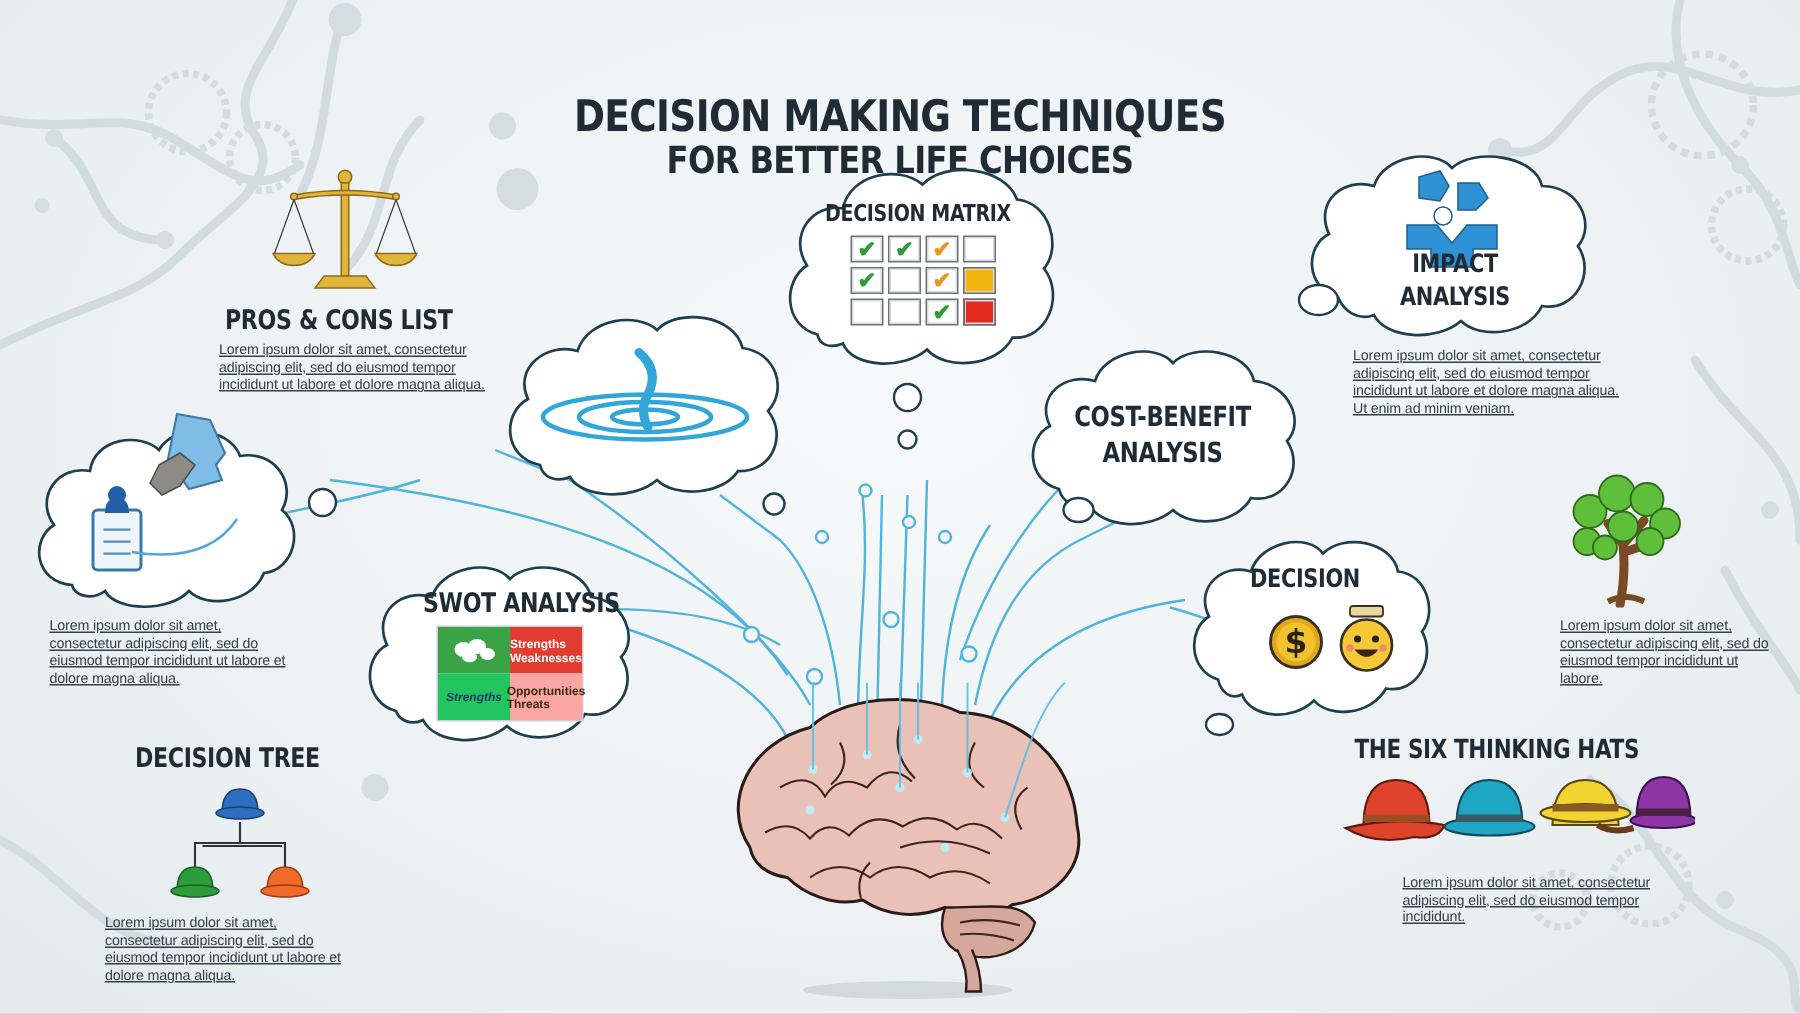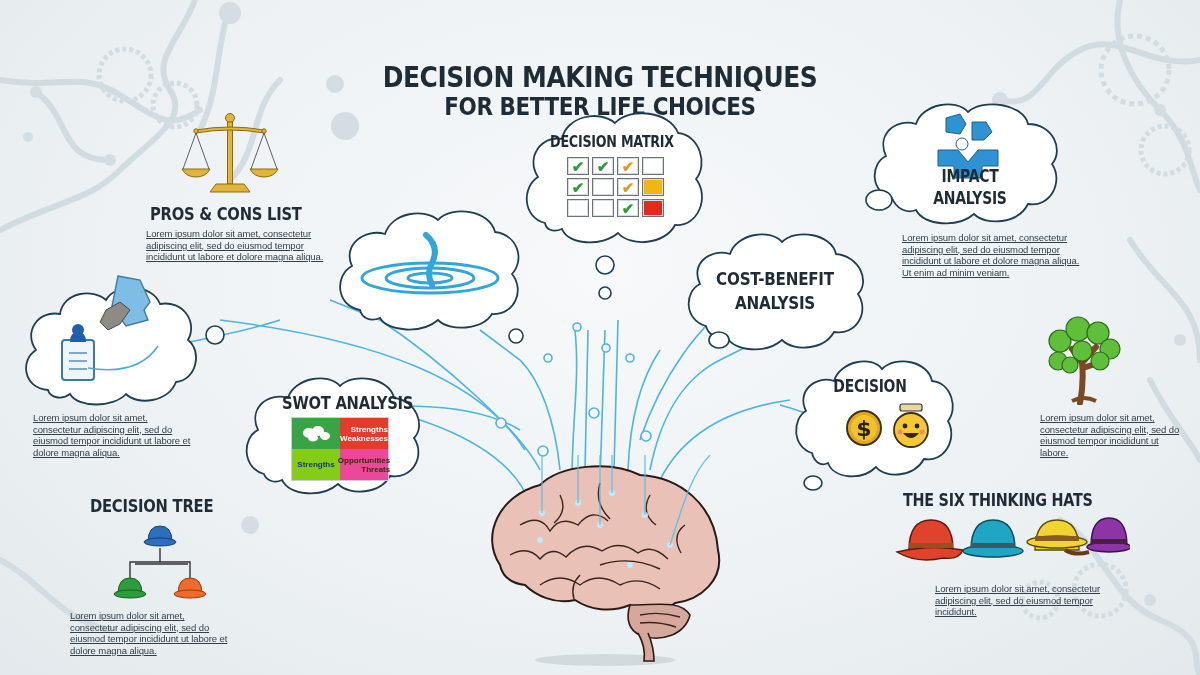--- a/index.html
+++ b/index.html
@@ -38,27 +38,27 @@
     display: flex; align-items: center; justify-content: center;
     font-size: 15px; font-weight: bold; line-height: 1;
     box-shadow: inset 0 0 0 1px #d8dcde;
   }
   .cell.g { color: #2e9c3a; }
   .cell.o { color: #e49a22; }
   .cell.fy { background: #f3b512; }
   .cell.fr { background: #e32a1e; }
   .swot { position: absolute; display: grid; grid-template-columns: 48px 48px; grid-template-rows: 31px 31px; border: 1px solid #ccd; }
   .swot > div {
-    display: flex; align-items: center; justify-content: center; text-align: right;
+    display: flex; align-items: center; justify-content: center; text-align: left;
     font-size: 8px; line-height: 9px; font-weight: bold;
   }
   .sw-g { background: #3aa346; color: #fff; }
   .sw-r { background: #e23b2f; color: #fff; }
-  .sw-b { background: #84cc16; color: #143b6a; }
-  .sw-y { background: #ec4899; color: #3a2a06; }
+  .sw-b { background: #22c55e; color: #143b6a; font-style: italic; }
+  .sw-y { background: #fca5a5; color: #3a2a06; }
   .coin {
     position: absolute; width: 36px; height: 36px; border-radius: 50%;
     background: #f2c12e; border: 2px solid #3a3020;
     display: flex; align-items: center; justify-content: center;
     font-family: "DejaVu Sans", sans-serif; font-weight: bold; font-size: 22px; color: #2a2418;
     box-shadow: inset 0 0 0 3px #e0a91c;
   }
 </style>
 </head>
 <body>

